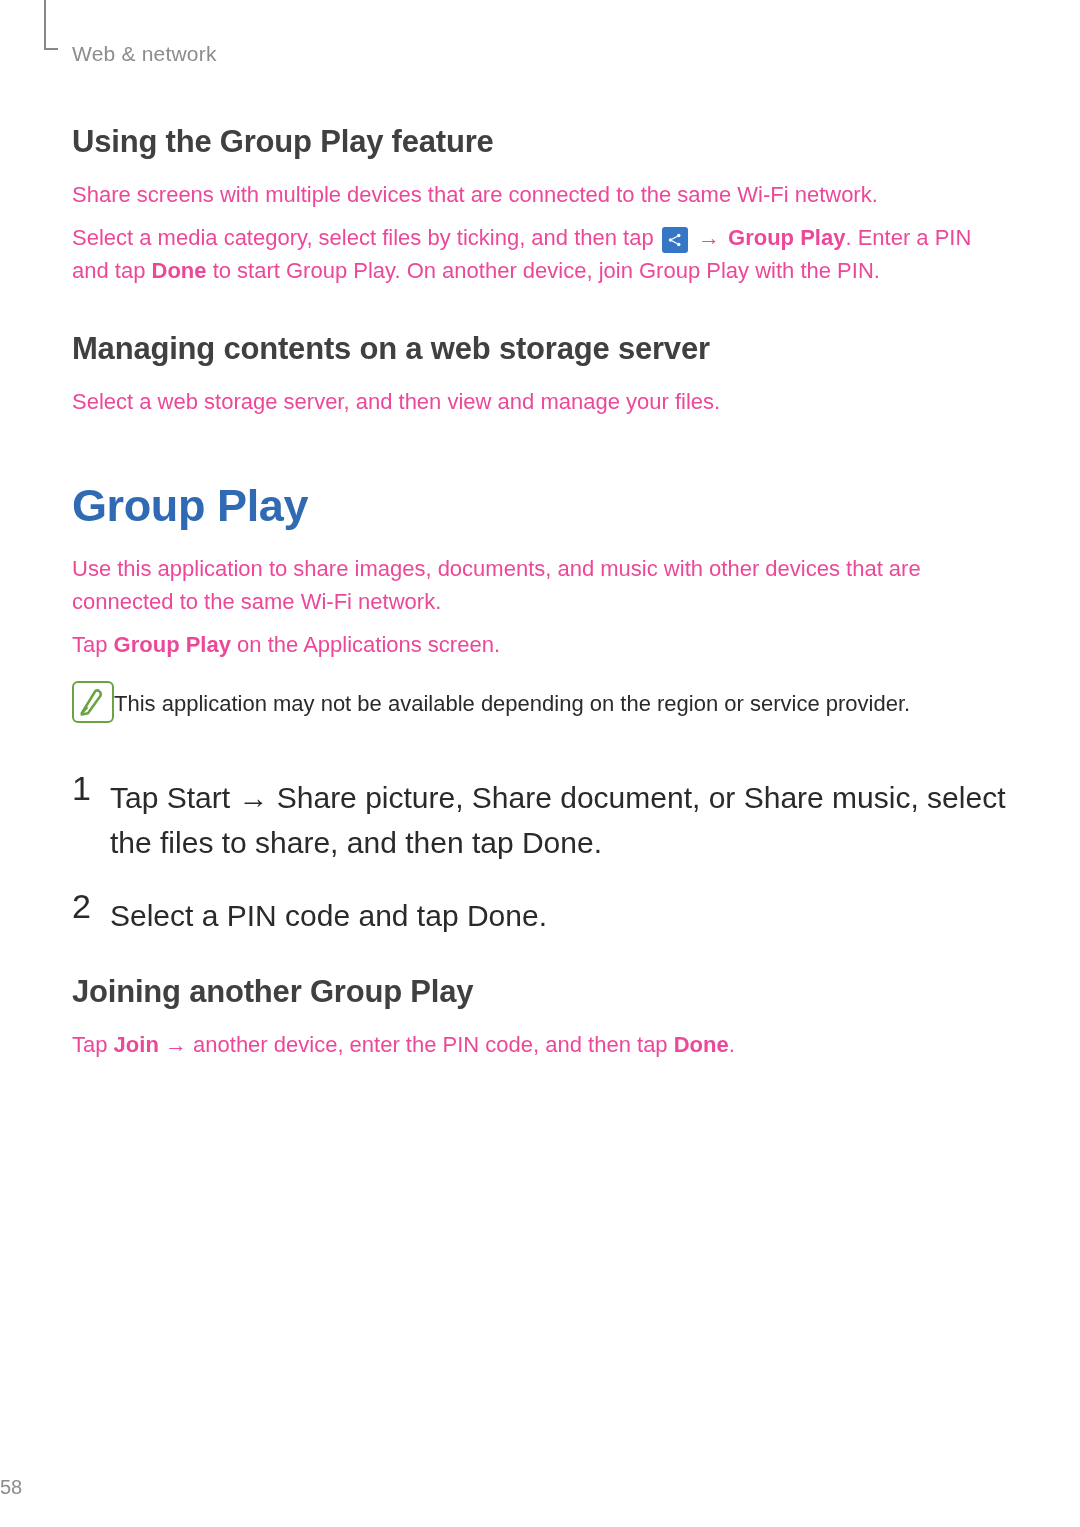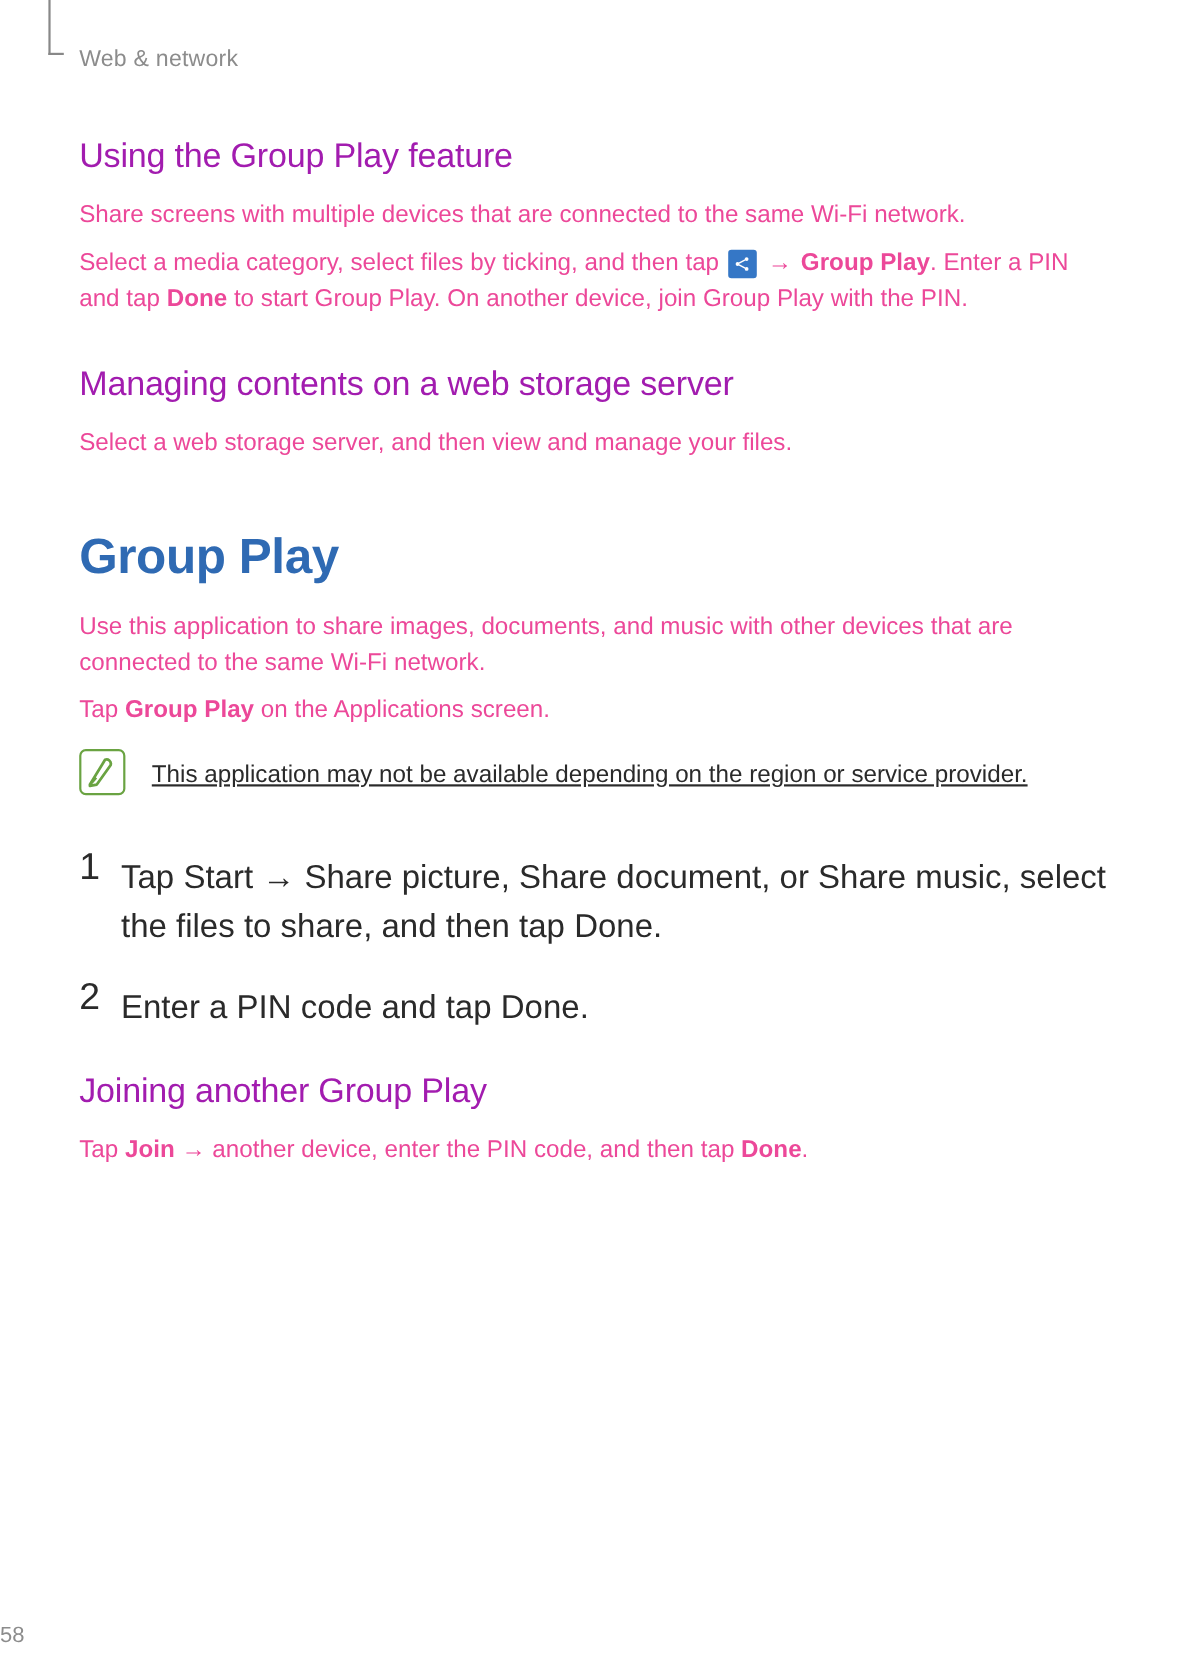--- a/index.html
+++ b/index.html
@@ -30,23 +30,23 @@
       border-bottom: 2px solid #888;
     }
     .header-section {
       color: #8c8c8c;
       font-size: 21px;
       letter-spacing: 0.2px;
       margin-top: 2px;
       margin-bottom: 58px;
     }
     .h2 {
-      color: #a21caf;
+      color: #404040;
       font-size: 31px;
-      font-weight: 400;
+      font-weight: 700;
       margin-bottom: 18px;
       letter-spacing: -0.2px;
     }
     .h1 {
       color: #2f6ab3;
       font-size: 45px;
       font-weight: 700;
       margin-top: 62px;
       margin-bottom: 20px;
       letter-spacing: -0.4px;
@@ -74,24 +74,22 @@
       vertical-align: -4px;
       margin: 0 2px;
     }
     .share-icon svg {
       width: 18px;
       height: 18px;
     }
     .note-row {
       display: flex;
       align-items: flex-start;
-      gap: 24px;
       margin-top: 18px;
       margin-bottom: 48px;
-      text-decoration: underline;
     }
     .note-icon {
       width: 42px;
       height: 42px;
       border: 2.5px solid #6aa342;
       border-radius: 6px;
       display: flex;
       align-items: center;
       justify-content: center;
       flex-shrink: 0;
@@ -193,21 +191,21 @@
   <ol class="ol">
     <li class="ol-item">
       <span class="ol-num">1</span>
       <span class="ol-body">
         <span>Tap </span><span class="bold">Start</span><span> → </span><span class="bold">Share picture</span><span>, </span><span class="bold">Share document</span><span>, or </span><span class="bold">Share music</span><span>, select the files to share, and then tap </span><span class="bold">Done</span><span>.</span>
       </span>
     </li>
     <li class="ol-item">
       <span class="ol-num">2</span>
       <span class="ol-body">
-        <span>Enter a PIN code and tap </span><span class="bold">Done</span><span>.</span>
+        <span>Select a PIN code and tap </span><span class="bold">Done</span><span>.</span>
       </span>
     </li>
   </ol>
 
   <h2 class="h2">Joining another Group Play</h2>
   <p class="body-text">
     <span>Tap </span><span class="bold">Join</span><span> → </span><span>another device, enter the PIN code, and then tap </span><span class="bold">Done</span><span>.</span>
   </p>
 
   <div class="page-number">58</div>

